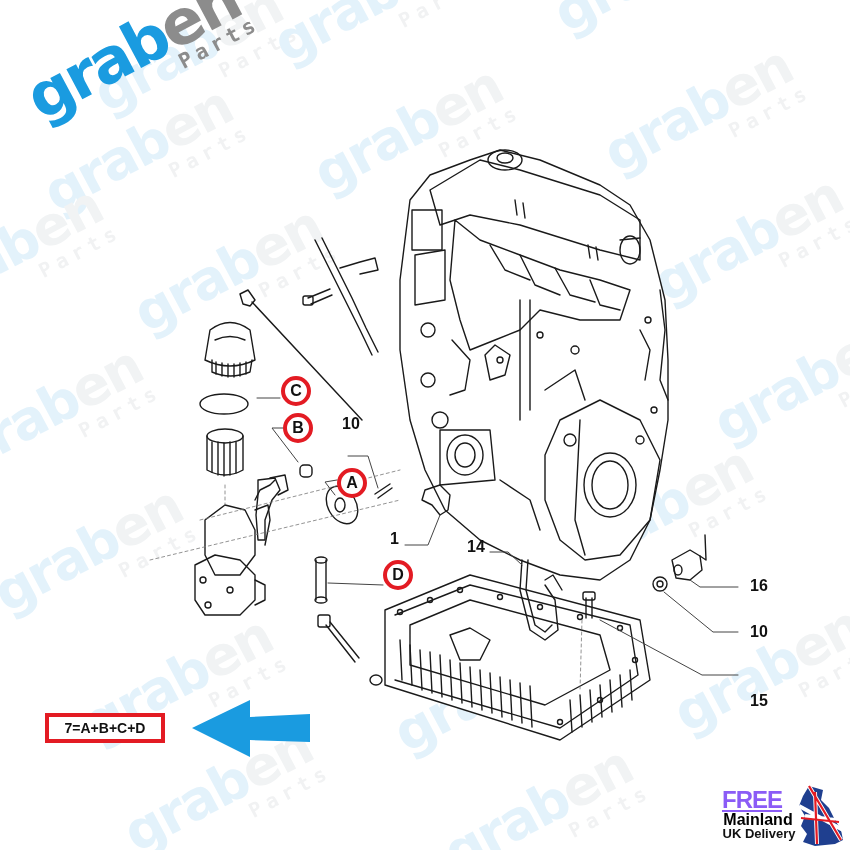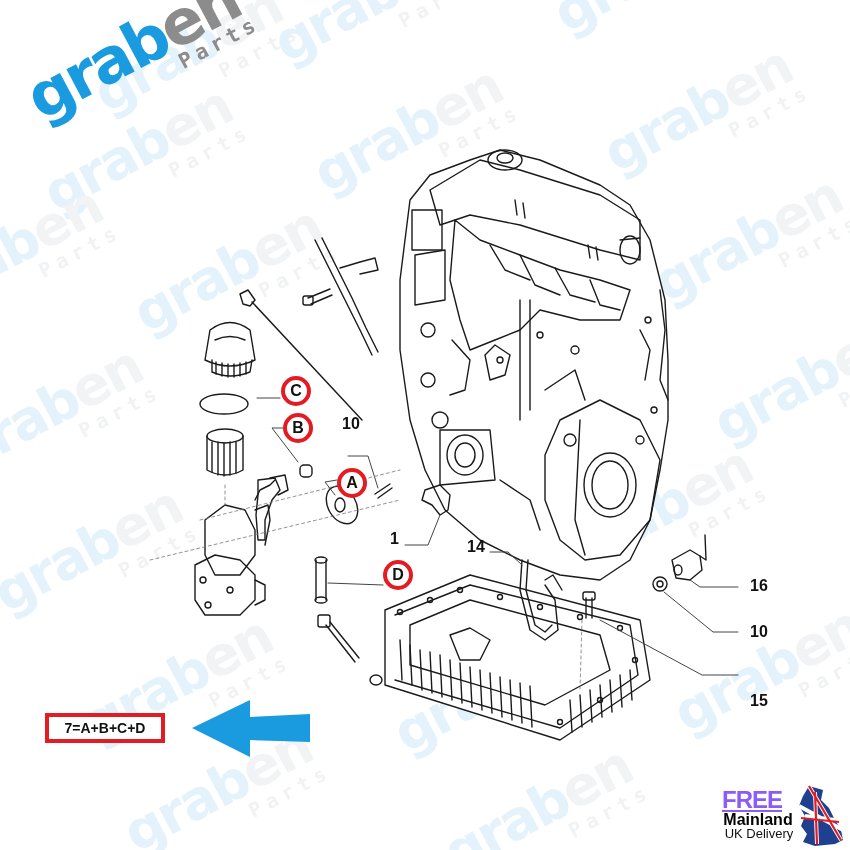--- a/index.html
+++ b/index.html
@@ -13,21 +13,21 @@
   .logo { position: absolute; left: 14px; top: 70px; transform: rotate(-28deg); transform-origin: left top; white-space: nowrap; }
   .logo .g { font-family: "DejaVu Sans", sans-serif; font-weight: bold; font-size: 62px; letter-spacing: -3px; color: #1a9be0; }
   .logo .g .en { color: #8c8c8c; }
   .logo .p { position: absolute; left: 150px; top: 60px; font-family: "DejaVu Sans Mono", monospace; font-weight: bold; font-size: 21px; letter-spacing: 5px; color: #8c8c8c; }
   .callout-num { position: absolute; font-family: "Liberation Sans", sans-serif; font-weight: bold; font-size: 16px; color: #111; }
   .letter-badge { position: absolute; width: 22px; height: 22px; border: 4px solid #e31b23; border-radius: 50%; display: flex; align-items: center; justify-content: center; font-family: "Liberation Sans", sans-serif; font-weight: bold; font-size: 16px; color: #111; background: #fff; }
   .formula-box { position: absolute; left: 45px; top: 713px; width: 120px; height: 30px; border: 4px solid #e31b23; box-sizing: border-box; display: flex; align-items: center; justify-content: center; font-family: "Liberation Sans", sans-serif; font-weight: bold; font-size: 14px; color: #111; background: #fff; }
   .delivery { position: absolute; left: 716px; top: 786px; width: 132px; height: 62px; }
   .delivery .free { position: absolute; left: 6px; top: 0; font-family: "Liberation Sans", sans-serif; font-weight: bold; font-size: 24px; color: #8b5cf6; letter-spacing: -1px; text-decoration: underline; }
   .delivery .line2 { position: absolute; left: 6px; top: 25px; font-family: "Liberation Sans", sans-serif; font-weight: bold; font-size: 16px; color: #000000; width: 72px; text-align: center; }
-  .delivery .line3 { position: absolute; left: 4px; top: 40px; font-family: "Liberation Sans", sans-serif; font-weight: normal; font-size: 13px; color: #111; width: 78px; text-align: center; }
+  .delivery .line3 { position: absolute; left: 4px; top: 40px; font-family: "Liberation Sans", sans-serif; font-weight: bold; font-size: 13px; color: #111; width: 78px; text-align: center; }
 </style>
 </head>
 <body>
 
 <div class="canvas">
 
   <div class="wm" style="left:120px; top:60px;"><span class="g"><span>grab</span><span class="en">en</span></span><span class="p">Parts</span></div>
   <div class="wm" style="left:300px; top:10px;"><span class="g"><span>grab</span><span class="en">en</span></span><span class="p">Parts</span></div>
   <div class="wm" style="left:580px; top:-20px;"><span class="g"><span>grab</span></span><span class="p">Parts</span></div>
   <div class="wm" style="left:70px; top:160px;"><span class="g"><span>grab</span><span class="en">en</span></span><span class="p">Parts</span></div>

